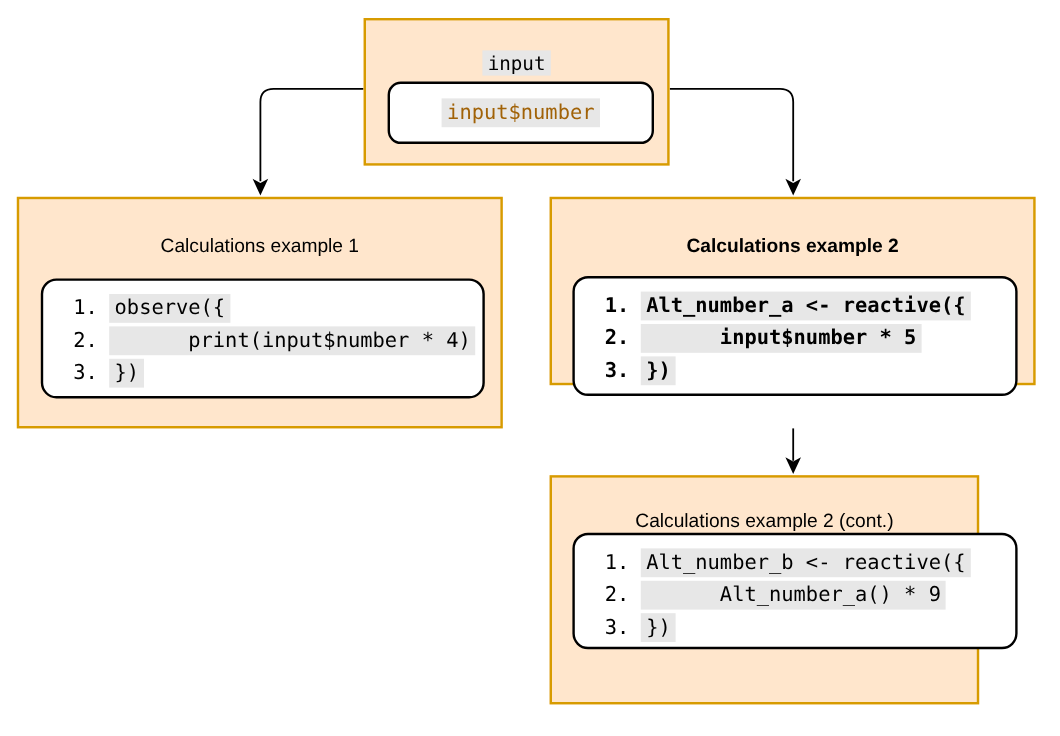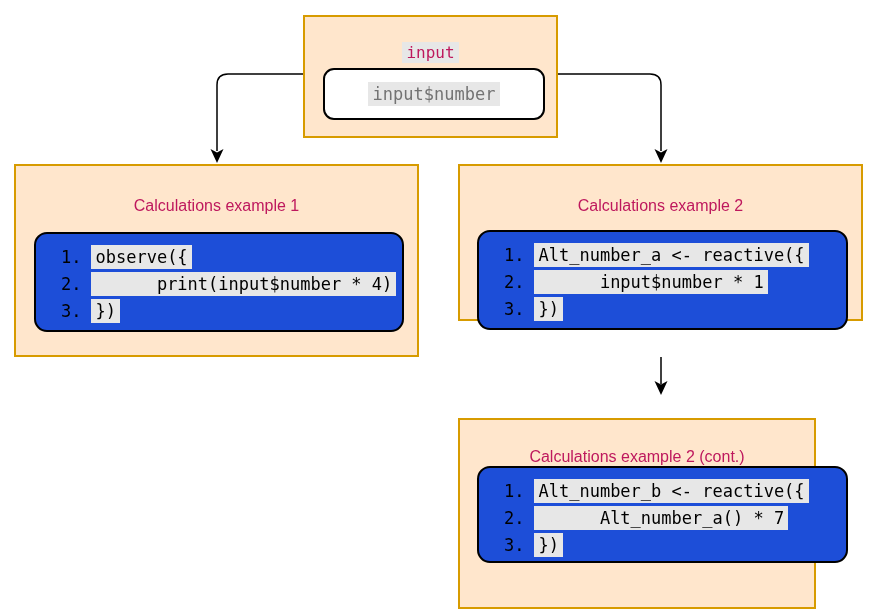--- a/index.html
+++ b/index.html
@@ -7,39 +7,39 @@
     position:relative; width:883px; height:613px;
     background:#ffffff; overflow:hidden;
     font-family:"Liberation Sans", sans-serif;
   }
   .node {
     position:absolute; box-sizing:border-box;
     background:#ffe6cc; border:2px solid #d79b00;
   }
   .node-title {
     position:absolute; left:0; right:0; text-align:center;
-    font-size:16px; color:#be185d;
+    font-size:16px; color:#000000;
   }
   .mono-title {
     font-family:"DejaVu Sans Mono", monospace;
     font-size:16px;
   }
   .mono-title .hl-bg { background:#e7e7e7; padding:1px 4px; }
   .chip {
     position:absolute; box-sizing:border-box;
     background:#ffffff; border:2px solid #000000; border-radius:11px;
     display:flex; align-items:center; justify-content:center;
   }
   .chip-text {
-    font-family:"DejaVu Sans Mono", monospace; font-size:17px; color:#737373;
+    font-family:"DejaVu Sans Mono", monospace; font-size:17px; color:#a16207;
     background:#e7e7e7; padding:2px 5px; white-space:pre;
   }
   .codebox {
     position:absolute; box-sizing:border-box;
-    background:#1d4ed8; border:2px solid #000000; border-radius:13px;
+    background:#ffffff; border:2px solid #000000; border-radius:13px;
     padding:10px 0 0 25px; overflow:hidden;
   }
   .code-line {
     font-family:"DejaVu Sans Mono", monospace; font-size:17px;
     line-height:27px; color:#000; white-space:pre;
   }
   .ln { white-space:pre; margin-right:10px; }
   .hl { background:#e7e7e7; padding:2px 4px; white-space:pre; }
   #arrow-layer { position:absolute; left:0; top:0; pointer-events:none; }
 </style>
@@ -72,31 +72,31 @@
 
   <div class="node" style="left:14px; top:164px; width:405px; height:193px;">
     <div class="node-title" style="top:31px;">Calculations example 1</div>
     <div class="codebox" style="left:18px; top:66px; width:370px; height:100px;">
       <div class="code-line"><span class="ln">1.</span><span class="hl">observe({</span></div>
       <div class="code-line"><span class="ln">2.</span><span class="hl">      print(input$number * 4)</span></div>
       <div class="code-line"><span class="ln">3.</span><span class="hl">})</span></div>
     </div>
   </div>
 
-  <div class="node" style="left:458px; top:164px; width:405px; height:157px;">
+  <div class="node" style="left:458px; top:164px; width:405px; height:157px;font-weight:bold;">
     <div class="node-title" style="top:31px;">Calculations example 2</div>
     <div class="codebox" style="left:17px; top:64px; width:371px; height:100px;">
       <div class="code-line"><span class="ln">1.</span><span class="hl">Alt_number_a &lt;- reactive({</span></div>
-      <div class="code-line"><span class="ln">2.</span><span class="hl">      input$number * 1</span></div>
+      <div class="code-line"><span class="ln">2.</span><span class="hl">      input$number * 5</span></div>
       <div class="code-line"><span class="ln">3.</span><span class="hl">})</span></div>
     </div>
   </div>
 
-  <div class="node" style="left:458px; top:396px; width:358px; height:191px;margin-top:22px;">
+  <div class="node" style="left:458px; top:396px; width:358px; height:191px;">
     <div class="node-title" style="top:28px;">Calculations example 2 (cont.)</div>
     <div class="codebox" style="left:17px; top:46px; width:371px; height:97px;">
       <div class="code-line"><span class="ln">1.</span><span class="hl">Alt_number_b &lt;- reactive({</span></div>
-      <div class="code-line"><span class="ln">2.</span><span class="hl">      Alt_number_a() * 7</span></div>
+      <div class="code-line"><span class="ln">2.</span><span class="hl">      Alt_number_a() * 9</span></div>
       <div class="code-line"><span class="ln">3.</span><span class="hl">})</span></div>
     </div>
   </div>
 
 </div>
 
 </body></html>

